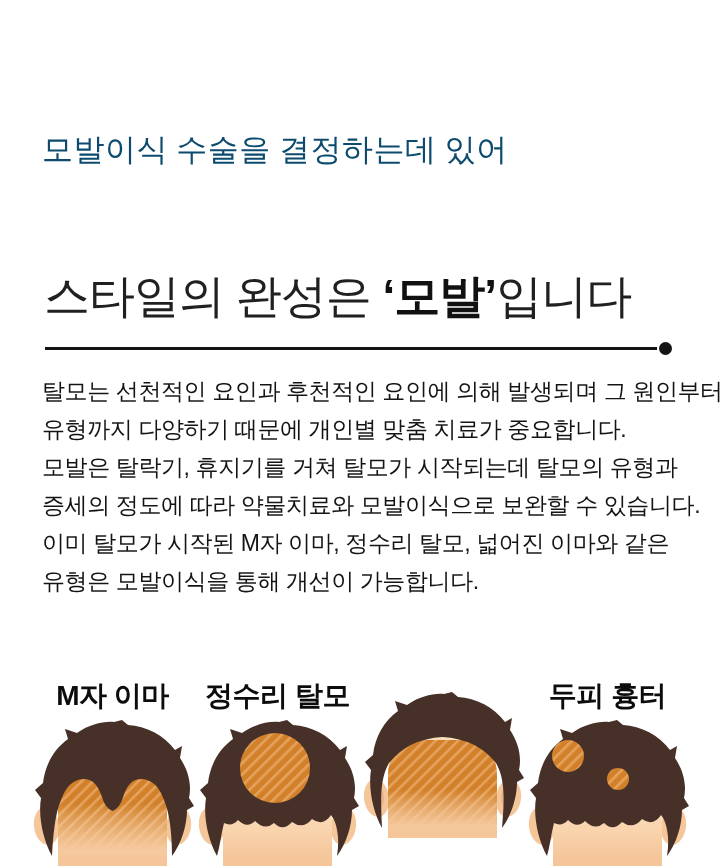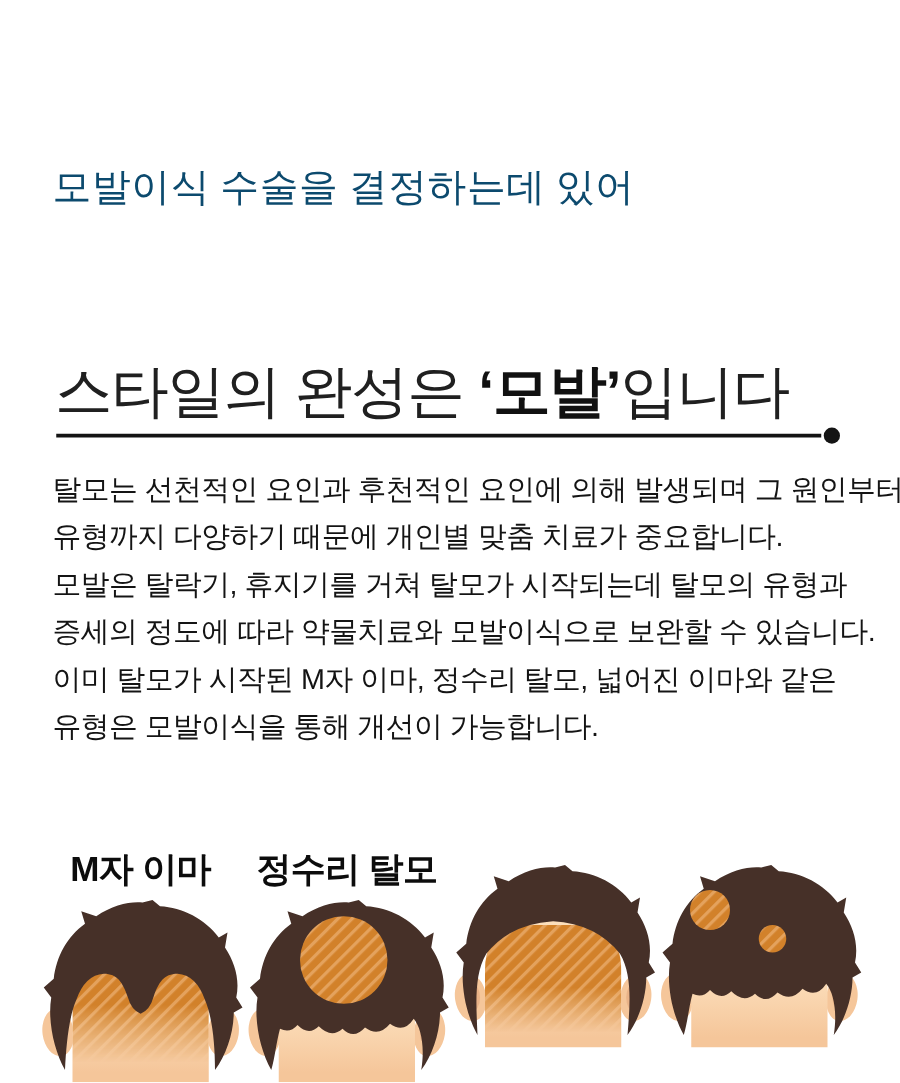--- a/index.html
+++ b/index.html
@@ -13,21 +13,21 @@
   }
   .intro{
     position:absolute;left:42px;top:101px;
     font-family:"Liberation Serif", serif;
     font-size:31px;line-height:49px;
     color:#0c4a6e;letter-spacing:0.5px;
     white-space:nowrap;
     margin-top:24px;
   }
   .headline{
-    position:absolute;left:44px;top:285px;
+    position:absolute;left:44px;top:268px;
     font-size:46px;line-height:56px;
     font-weight:500;color:#202020;
     letter-spacing:-1px;white-space:nowrap;
   }
   .headline .hl{font-weight:800;color:#111;}
   .divider-line{
     position:absolute;left:45px;top:347px;
     width:612px;height:3px;background:#141414;
   }
   .divider-dot{
@@ -176,20 +176,21 @@
             </g>
             <path d="M 28 148 L 28 86 Q 28 44 82.5 42 Q 137 44 137 86 L 137 148 Z" fill="url(#skin2)"></path>
             <g clip-path="url(#faceClip2)" mask="url(#fade2)">
               <rect x="20" y="50" width="125" height="86" fill="url(#hatch2)"></rect>
             </g>
             <path d="M 22 138 C 13 122 8 98 11 80 L 5 72 L 13 65 C 15 47 24 31 38 21 L 35 11 L 47 15 C 60 6 74 3 84 4 L 92 2 L 98 7 C 116 8 134 17 145 32 L 152 28 L 150 40 C 158 52 162 66 159 80 L 164 88 L 157 92 C 157 108 151 126 142 138 C 144 114 146 90 136 73 Q 117 49 82.5 47 Q 48 49 29 73 C 19 90 21 114 22 138 Z" fill="#463028"></path>
           </svg>
         </div>
     </div>
     <div class="type-col">
+      <div class="type-label">두피 흉터</div>
       <div class="head-art">
           <svg width="165" height="148" viewBox="0 0 165 148" xmlns="http://www.w3.org/2000/svg">
             <defs>
               <pattern id="hatch3" width="8" height="8" patternUnits="userSpaceOnUse" patternTransform="rotate(-45)">
                 <rect width="8" height="8" fill="#d2812a"></rect>
                 <rect width="8" height="2.6" fill="#e4a25d"></rect>
               </pattern>
               <linearGradient id="skin3" x1="0" y1="90" x2="0" y2="140" gradientUnits="userSpaceOnUse">
                 <stop offset="0" stop-color="#fcdfbc"></stop>
                 <stop offset="1" stop-color="#f5c69a"></stop>

